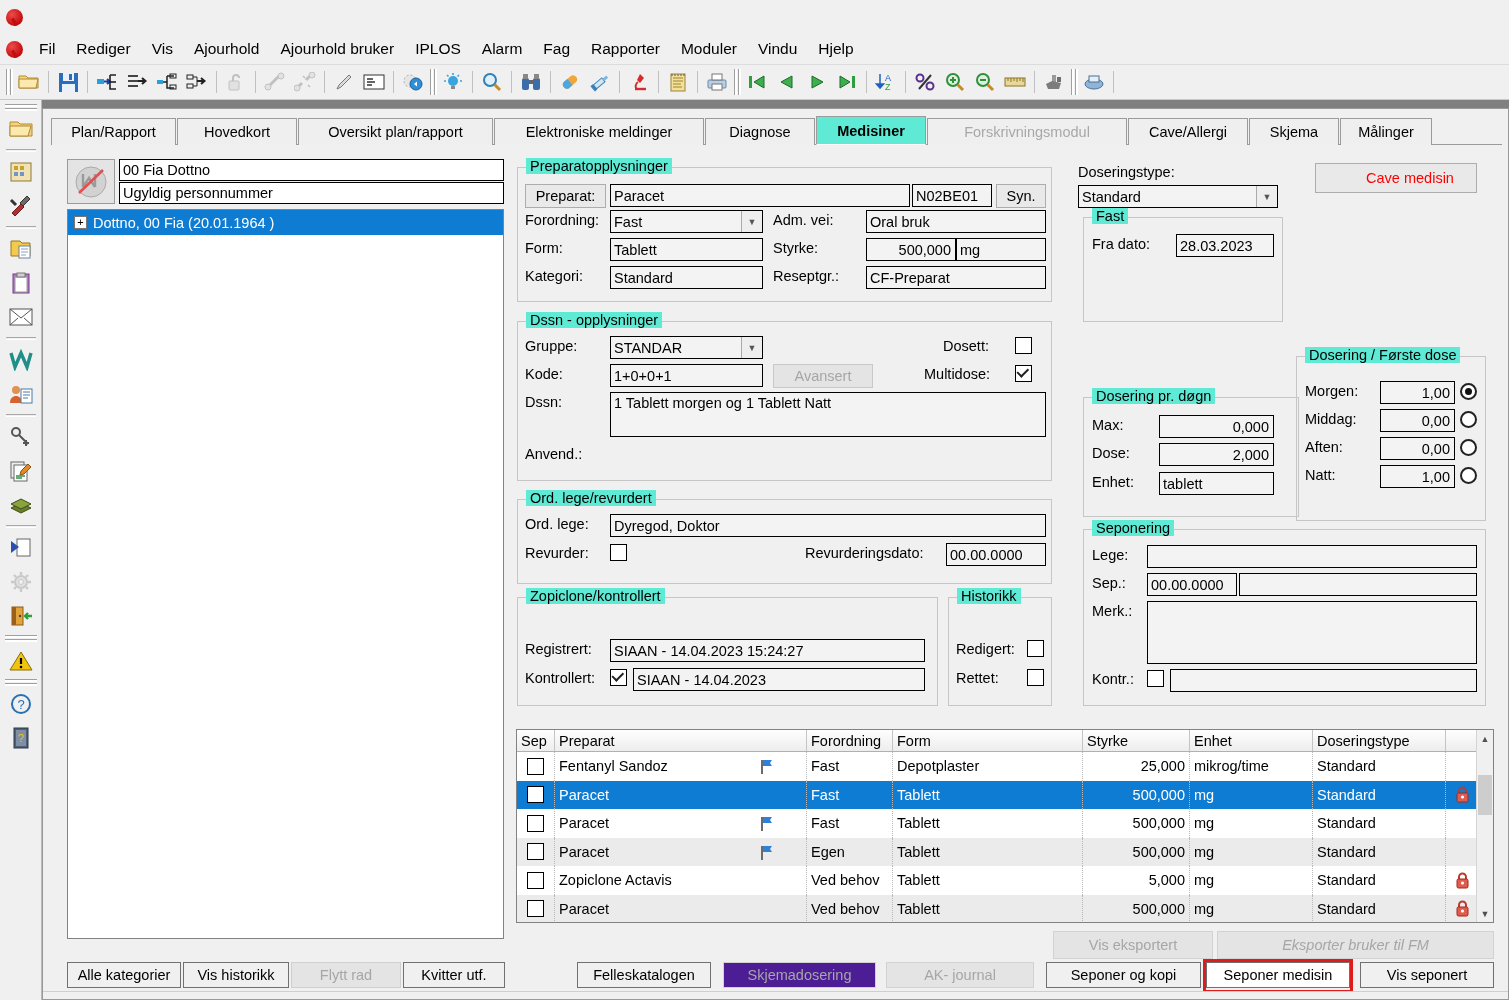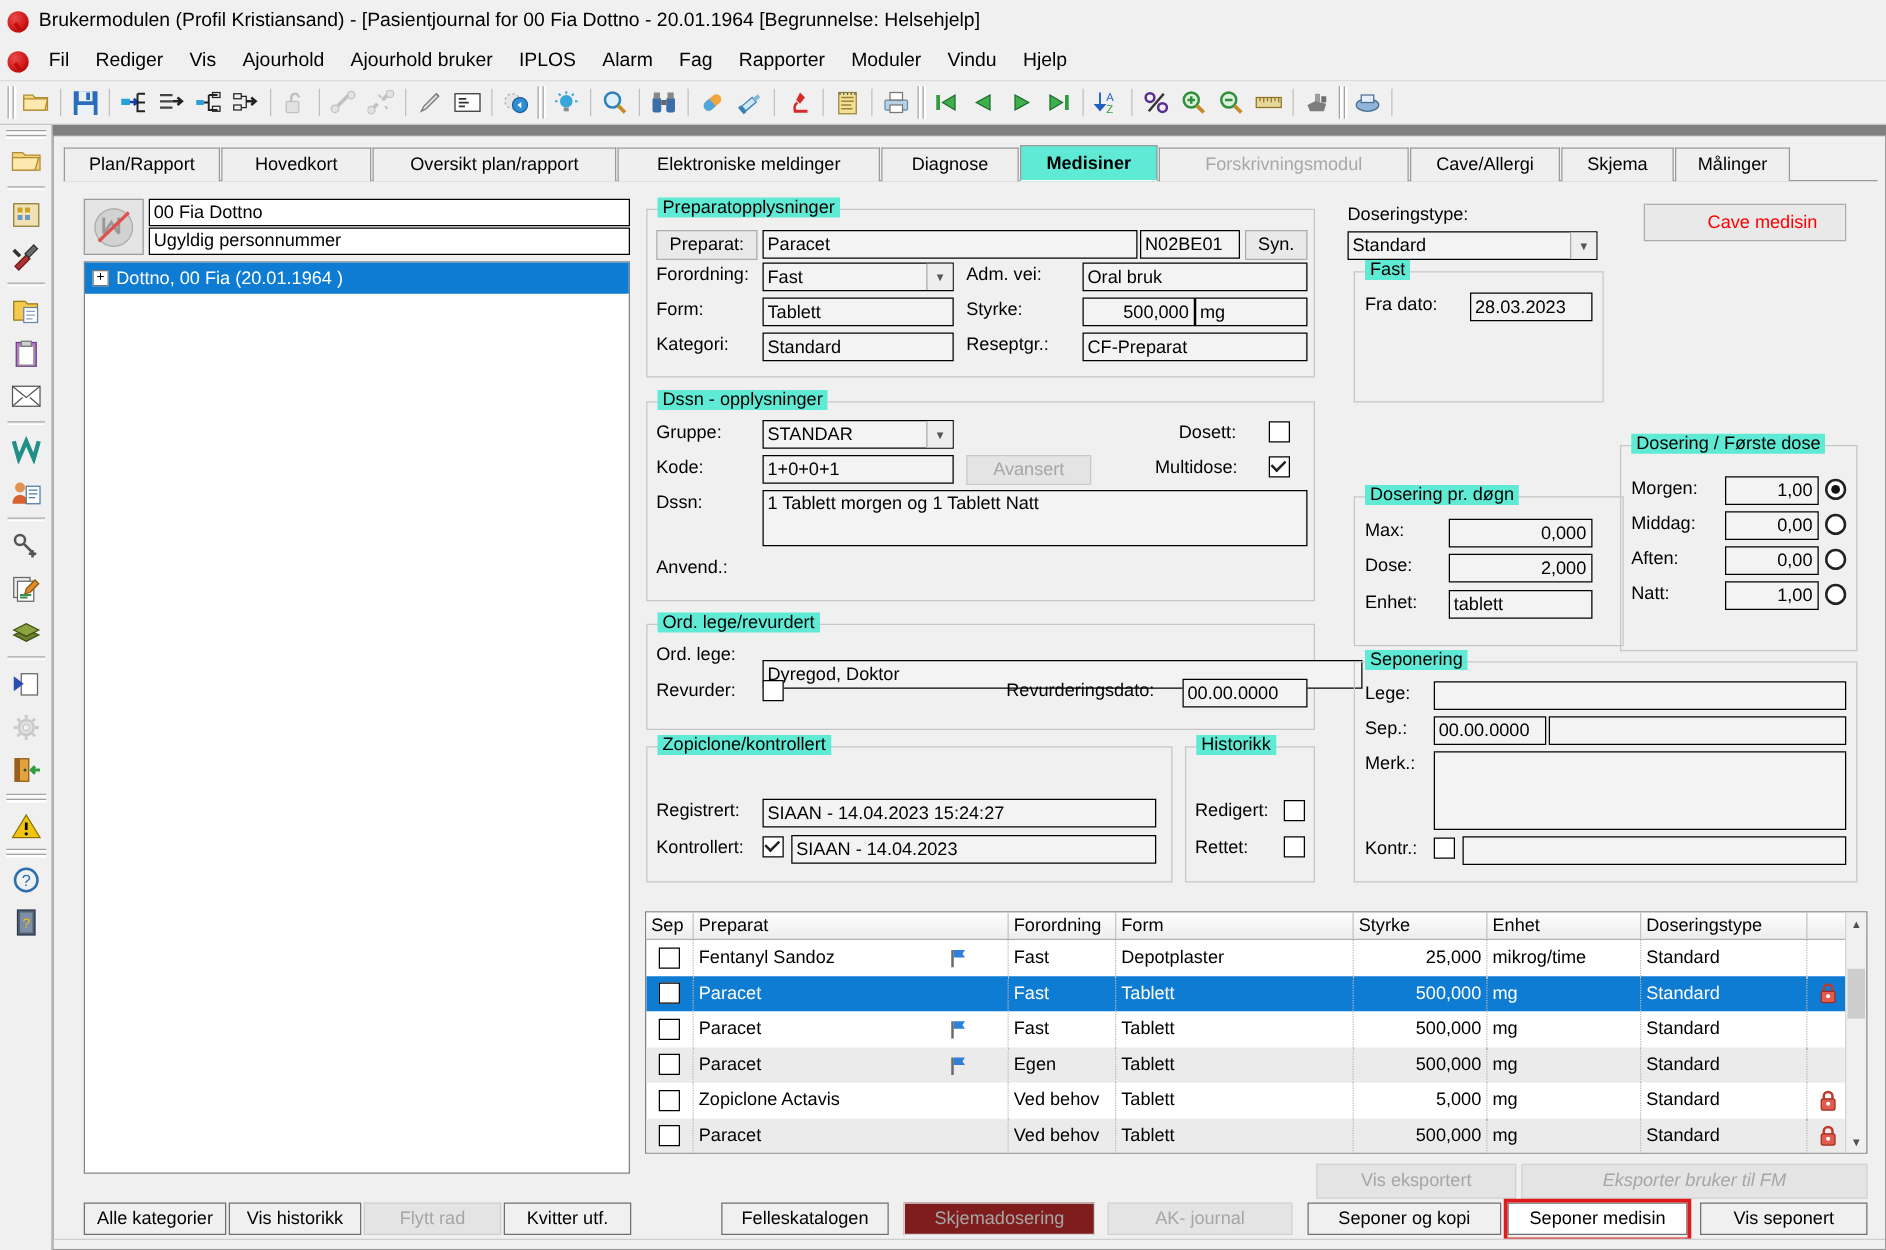--- a/index.html
+++ b/index.html
@@ -158,21 +158,20 @@
   .highlight-box{ position:absolute; border:3px solid #e01b1b; pointer-events:none; }
   .treepanel{ position:absolute; background:#fff; border:1px solid #828282; }
   .treerow{ display:flex;align-items:center;gap:6px; height:25px; padding-left:6px; background:#0f7cd4; color:#fff; font-size:14.5px;}
   .plusbox{ width:13px;height:13px;border:1px solid #767676;background:#fff;color:#000;display:flex;align-items:center;justify-content:center;font-size:11px;line-height:1;flex:none;}
 </style>
 </head>
 <body>
 
 <div class="titlebar">
   <div class="appicon"></div>
-  <div class="ttl">Brukermodulen (Profil Kristiansand) - [Pasientjournal for 00 Fia Dottno - 20.01.1964   [Begrunnelse: Helsehjelp]</div>
 </div>
 
 <div class="menubar">
   <div class="appicon" style="margin-right:4px"></div>
   <div class="mi">Fil</div>
   <div class="mi">Rediger</div>
   <div class="mi">Vis</div>
   <div class="mi">Ajourhold</div>
   <div class="mi">Ajourhold bruker</div>
   <div class="mi">IPLOS</div>
@@ -632,21 +631,21 @@
 
         <div class="lbl" style="position:absolute;left:7px;top:72px;">Dssn:</div>
         <div class="fld" style="position:absolute;left:92px;top:70px;width:436px;height:45px;align-items:flex-start;padding-top:2px;">1 Tablett morgen og 1 Tablett Natt</div>
 
         <div class="lbl" style="position:absolute;left:7px;top:124px;">Anvend.:</div>
       </div>
 
       <div class="grp" style="left:474px;top:390px;width:535px;height:85px;">
         <div class="cap">Ord. lege/revurdert</div>
         <div class="lbl" style="position:absolute;left:7px;top:16px;">Ord. lege:</div>
-        <div class="fld" style="position:absolute;left:92px;top:28px;width:480px;">Dyregod, Doktor</div>
+        <div class="fld" style="position:absolute;left:92px;top:14px;width:436px;">Dyregod, Doktor</div>
         <div class="lbl" style="position:absolute;left:7px;top:45px;">Revurder:</div>
         <div class="cb" style="position:absolute;left:92px;top:44px;"></div>
         <div class="lbl" style="position:absolute;left:287px;top:45px;">Revurderingsdato:</div>
         <div class="fld" style="position:absolute;left:428px;top:43px;width:100px;">00.00.0000</div>
       </div>
 
       <div class="grp" style="left:474px;top:488px;width:421px;height:109px;">
         <div class="cap">Zopiclone/kontrollert</div>
         <div class="lbl" style="position:absolute;left:7px;top:43px;">Registrert:</div>
         <div class="fld" style="position:absolute;left:92px;top:41px;width:315px;">SIAAN - 14.04.2023 15:24:27</div>
@@ -864,21 +863,21 @@
           <div class="sbtn">▲</div>
           <div class="thumb"></div>
           <div class="sbtn" style="position:absolute;bottom:0;left:0;right:0;">▼</div>
         </div>
       </div>
 
       <div class="btn disabled" style="position:absolute;left:1010px;top:822px;width:160px;height:28px;background:#e4e4e4;border-color:#d2d2d2;">Vis eksportert</div>
       <div class="btn disabled" style="position:absolute;left:1174px;top:822px;width:277px;height:28px;background:#e4e4e4;border-color:#d2d2d2;font-style:italic;">Eksporter bruker til FM</div>
 
       <div class="btn" style="position:absolute;left:534px;top:853px;width:134px;">Felleskatalogen</div>
-      <div class="btn disabled" style="position:absolute;left:680px;top:853px;width:153px;background:#7f1d1d;border-color:#d2d2d2;">Skjemadosering</div>
+      <div class="btn disabled" style="position:absolute;left:680px;top:853px;width:153px;background:#4c1d95;border-color:#d2d2d2;">Skjemadosering</div>
       <div class="btn disabled" style="position:absolute;left:843px;top:853px;width:148px;background:#e4e4e4;border-color:#d2d2d2;">AK- journal</div>
       <div class="btn" style="position:absolute;left:1003px;top:853px;width:155px;">Seponer og kopi</div>
       <div class="btn" style="position:absolute;left:1163px;top:853px;width:144px;background:#fff;">Seponer medisin</div>
       <div class="btn" style="position:absolute;left:1317px;top:853px;width:134px;">Vis seponert</div>
 
       <div class="highlight-box" style="left:1160px;top:850px;width:150px;height:34px;"></div>
 
       <div class="statusbar"></div>
     </div>
   </div>

